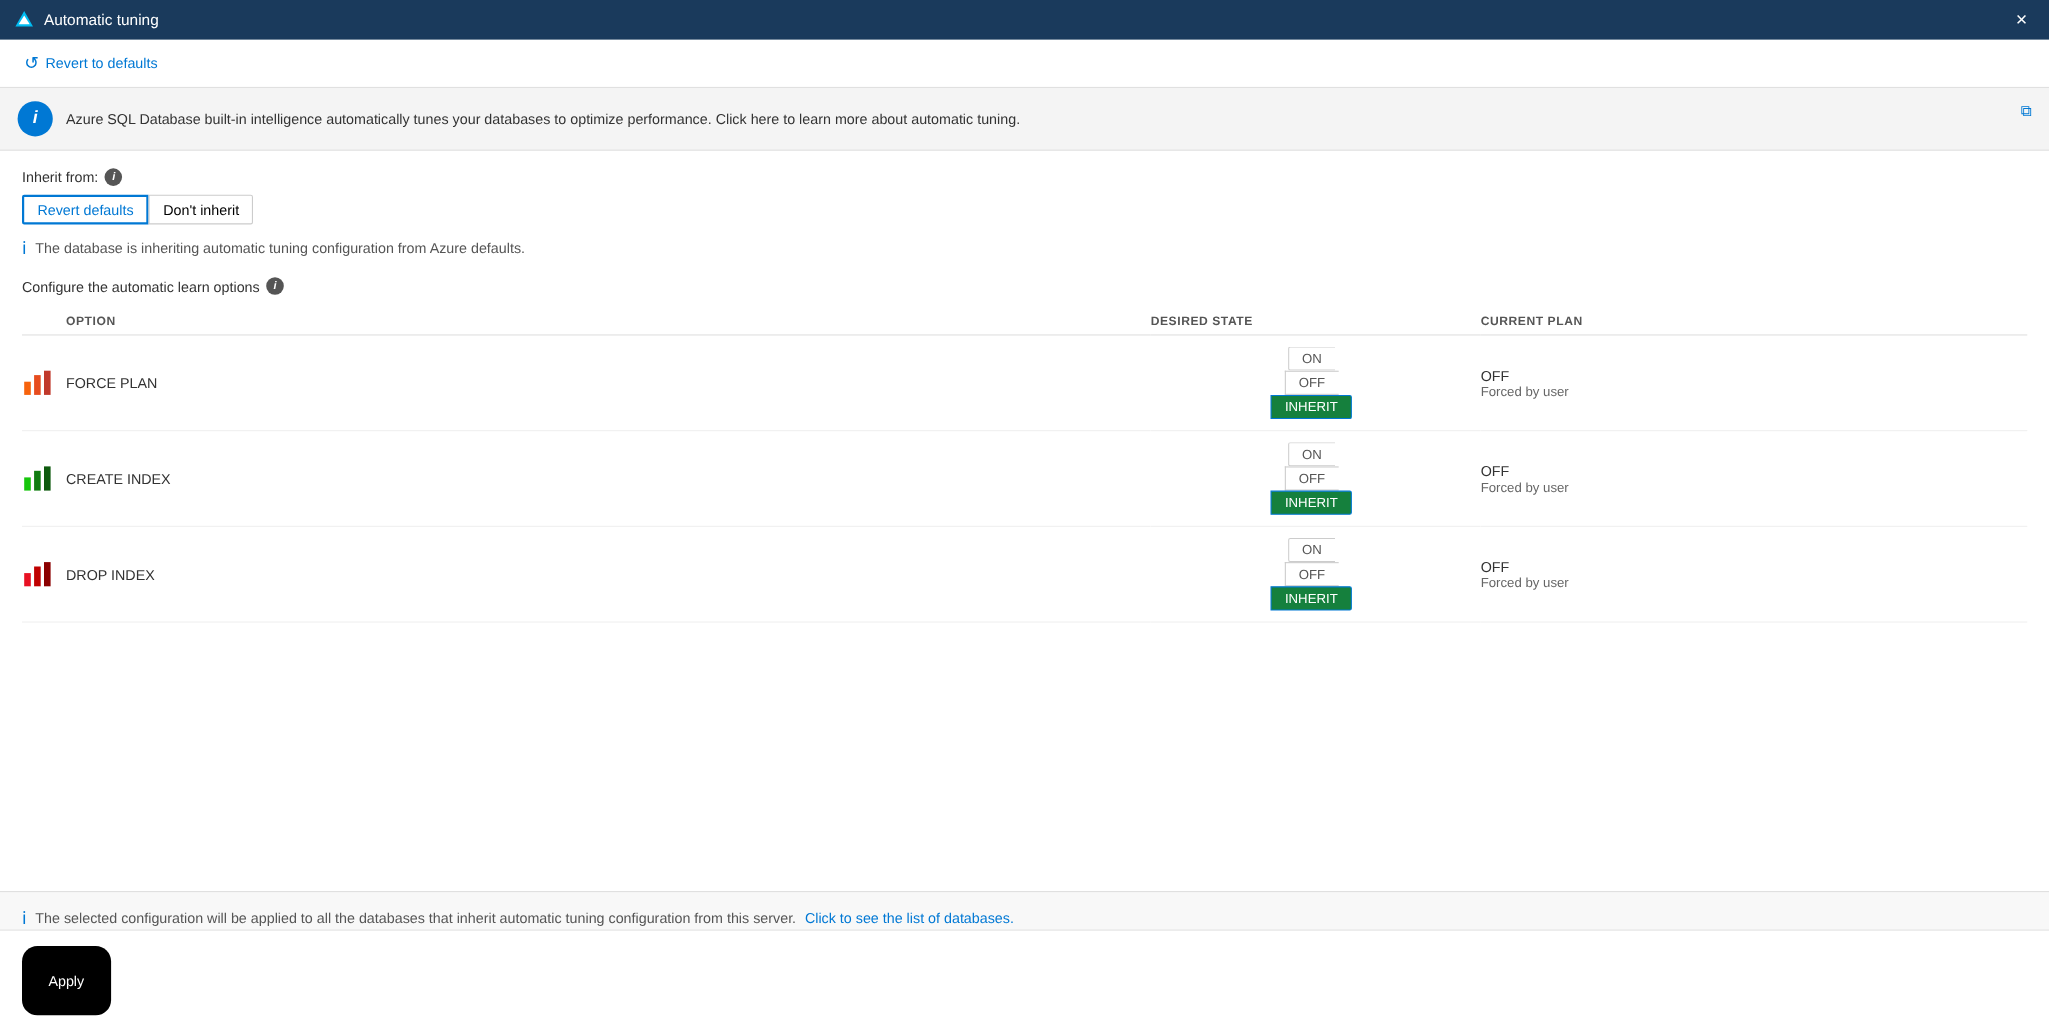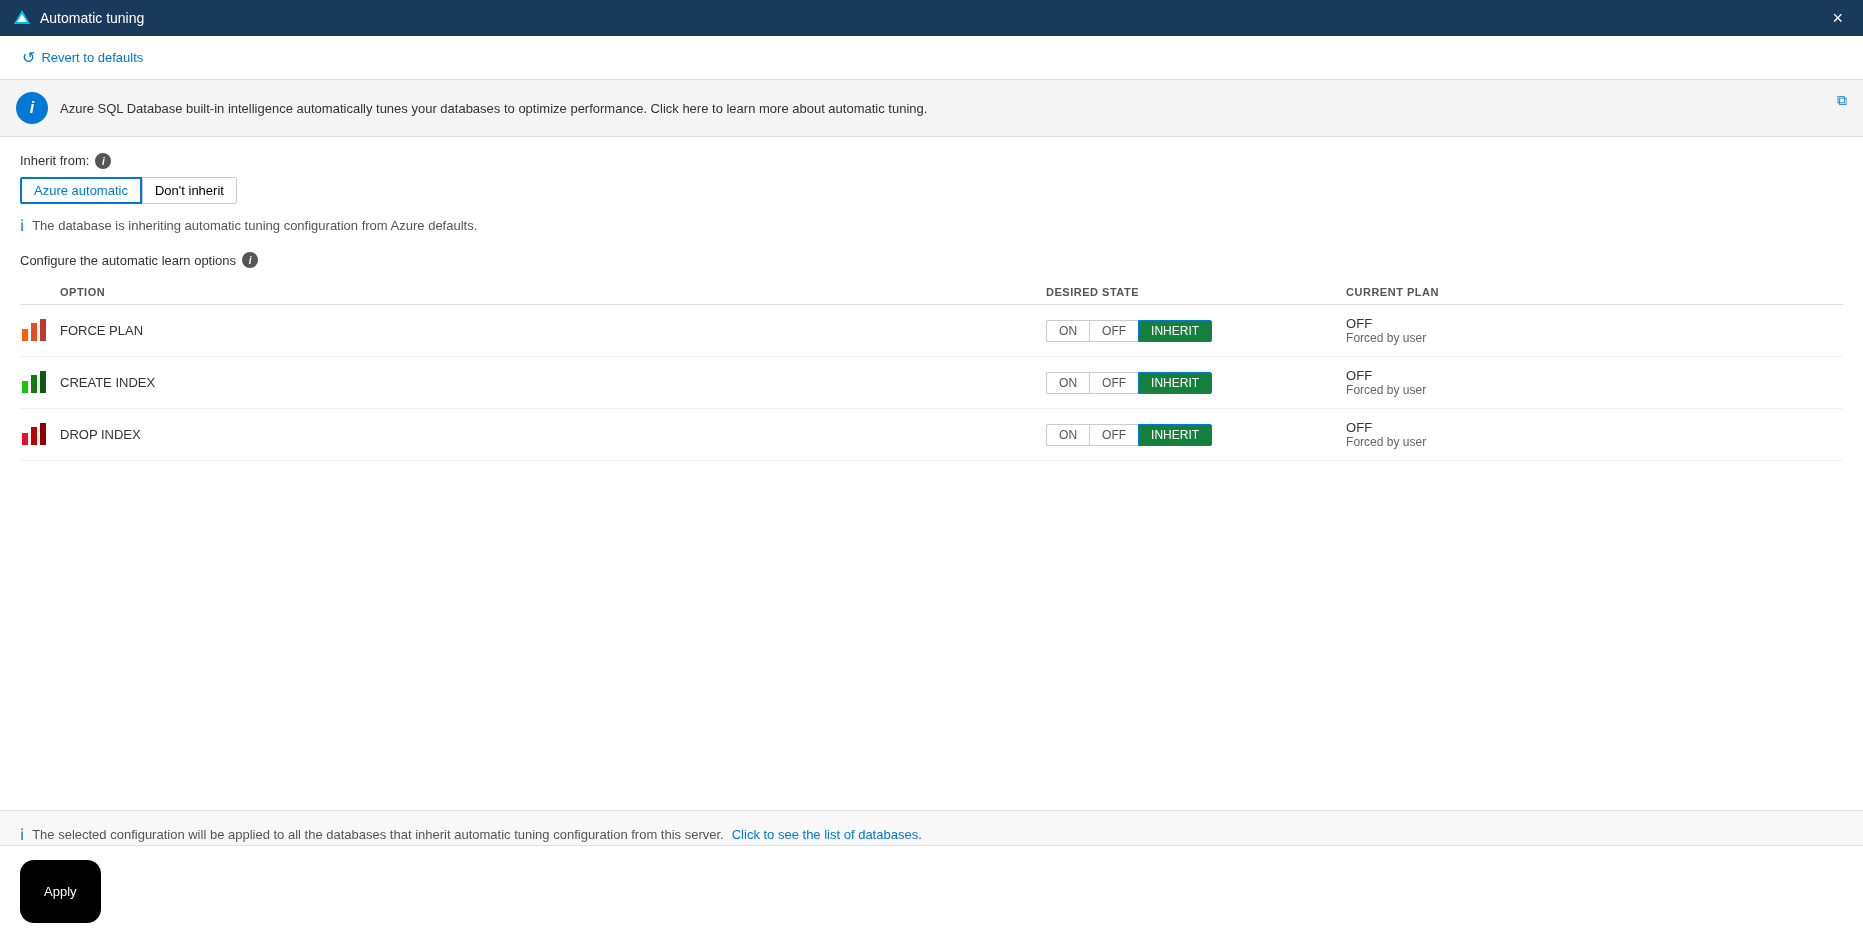--- a/index.html
+++ b/index.html
@@ -194,20 +194,21 @@
     }
     .option-name {
       font-size: 13px;
       font-weight: 500;
       color: #333;
     }
 
     .state-buttons {
       display: flex;
       align-items: center;
+      flex-direction: column;
     }
     .state-btn {
       border: 1px solid #ccc;
       padding: 3px 12px;
       cursor: pointer;
       font-size: 12px;
       background: #fff;
       color: #555;
     }
     .state-btn.active {
@@ -314,21 +315,21 @@
     </div>
 
     <div class="main-content">
 
       <div class="inherit-section">
         <div class="section-label">
           <span>Inherit from:</span>
           <span class="info-tooltip">i</span>
         </div>
         <div class="btn-group">
-          <button class="btn-tab active">Azure automatic</button>
+          <button class="btn-tab active">Revert defaults</button>
           <button class="btn-tab">Don't inherit</button>
         </div>
         <div class="inherit-info">
           <span class="inherit-info-icon">ℹ</span>
           <span>The database is inheriting automatic tuning configuration from Azure defaults.</span>
         </div>
       </div>
 
       <div class="configure-section">
         <div class="configure-label">

